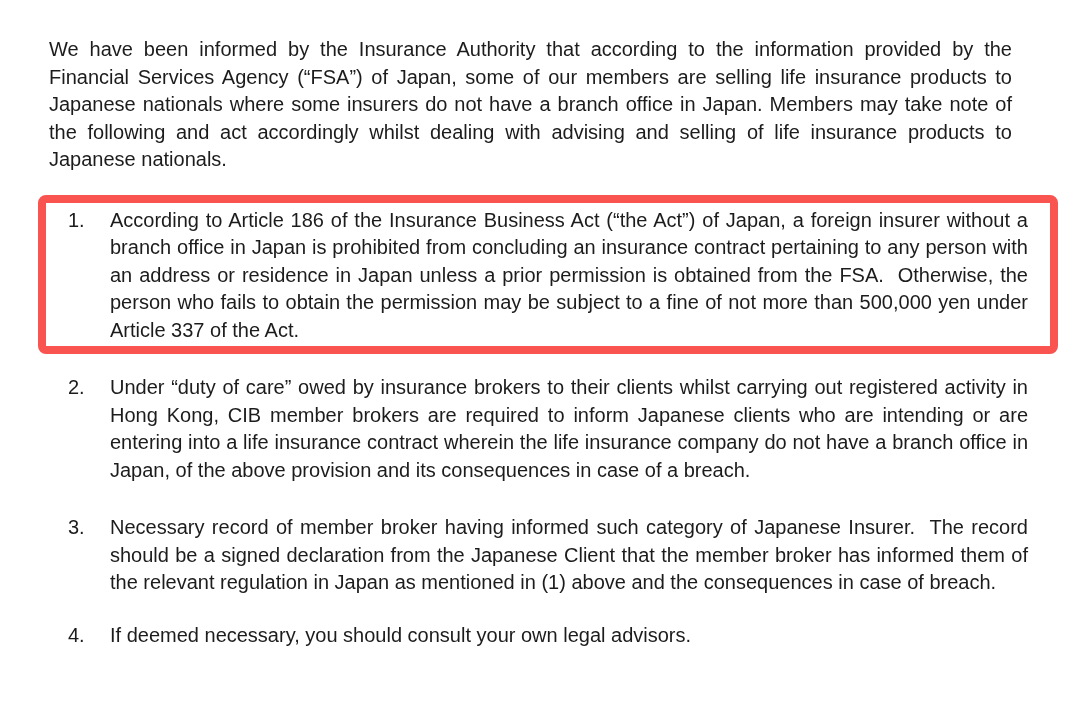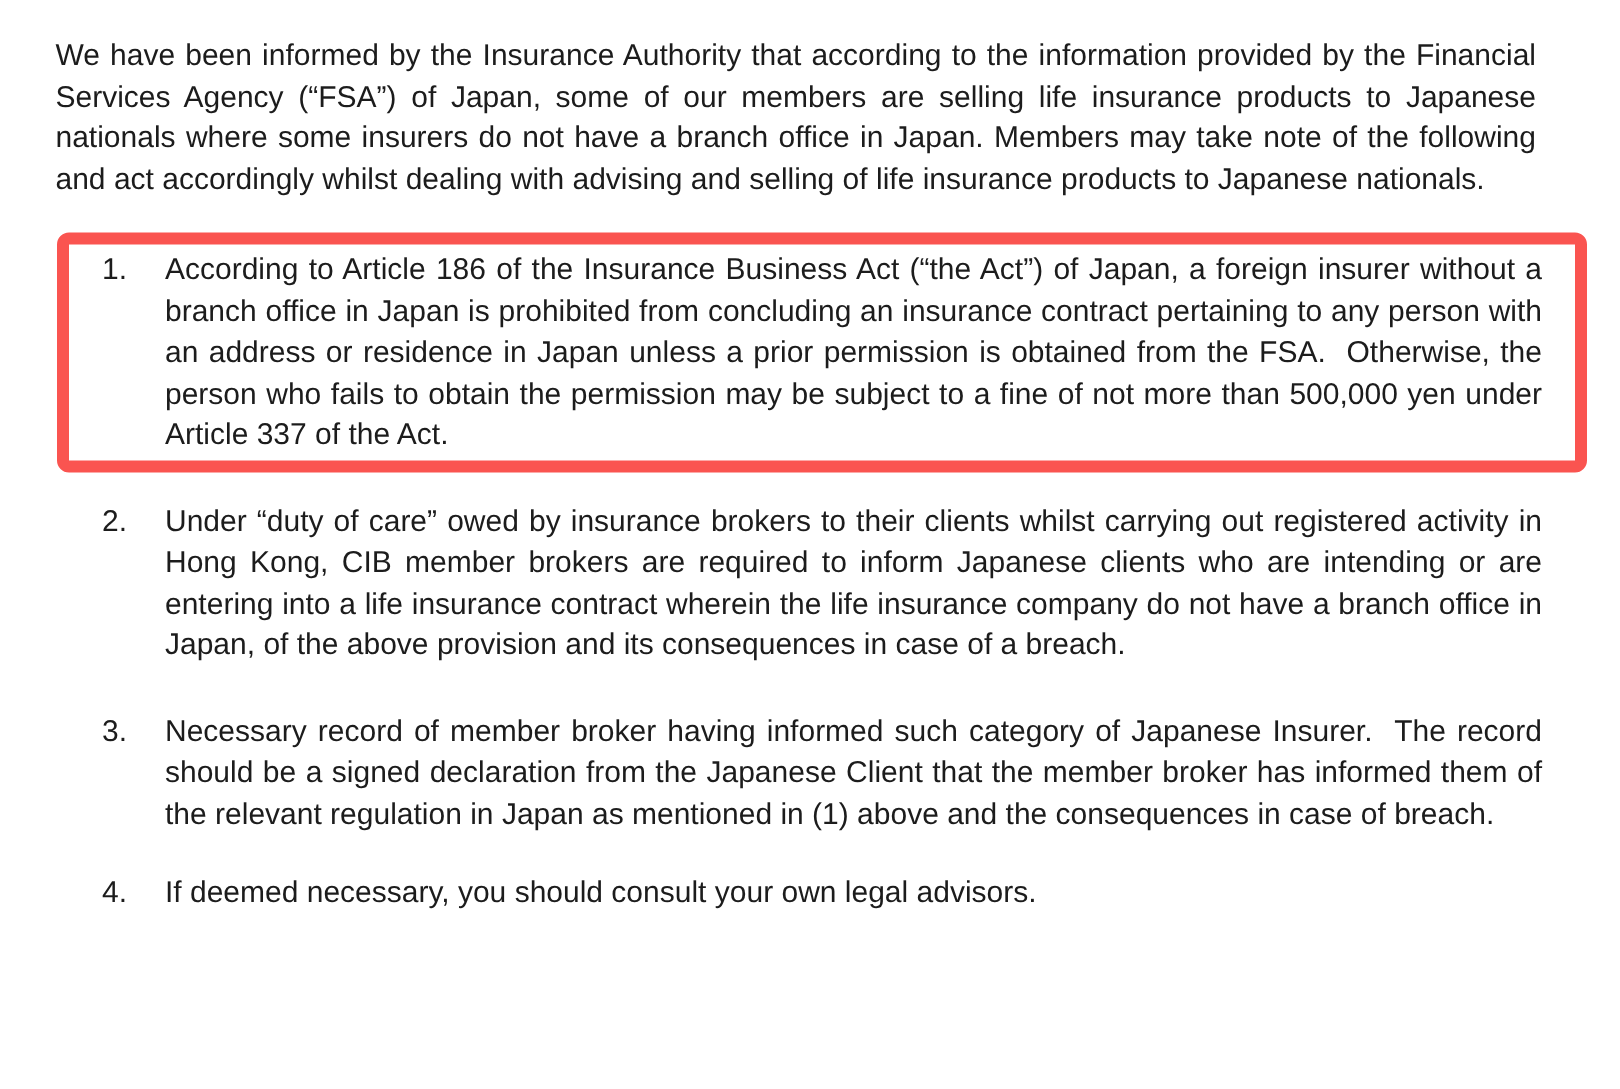--- a/index.html
+++ b/index.html
@@ -14,21 +14,21 @@
     box-sizing: border-box;
     padding: 20px 52px 0 33px;
     background: #ffffff;
     font-family: "Liberation Sans", sans-serif;
     font-size: 20px;
     line-height: 27.5px;
     color: #1c1c1c;
     overflow: hidden;
   }
   .para {
-    margin: 4px;
+    margin: 16px;
     text-align: justify;
   }
   .list-item {
     display: flex;
     align-items: flex-start;
   }
   .list-item.plain {
     margin-left: 35px;
   }
   .li-num {

